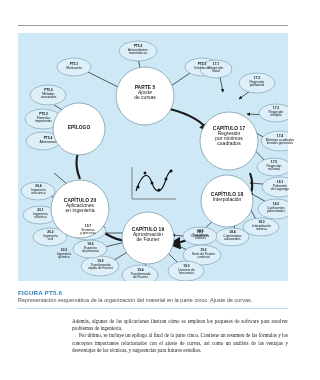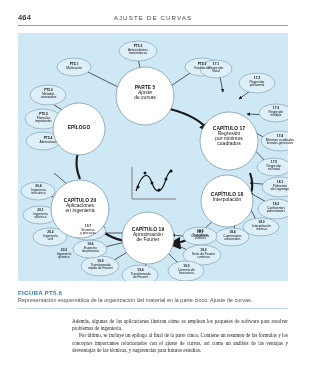--- a/index.html
+++ b/index.html
@@ -73,24 +73,20 @@
     font-family:"Liberation Serif", serif;
   }
   .body p{margin:0;}
   .body p.ind{text-indent:7px;}
 </style>
 </head>
 <body>
 
 <div class="page">
 
-  <div class="runhead">
-    <div class="folio">464</div>
-    <div class="runtitle">AJUSTE DE CURVAS</div>
-  </div>
   <div class="rule"></div>
 
   <div class="panel">
     <div class="diagram">
 
       <svg width="270" height="248" viewBox="0 0 270 248">
         <defs>
           <marker id="ah" markerWidth="6" markerHeight="6" refX="5" refY="3" orient="auto">
             <path d="M0,0 L6,3 L0,6 z" fill="#1a1a1a"></path>
           </marker>

